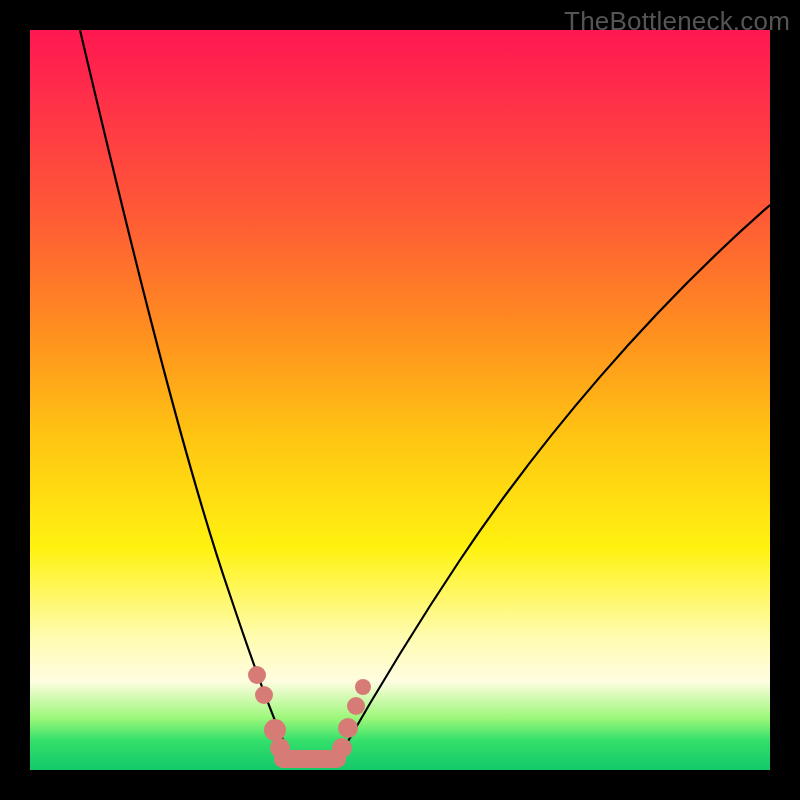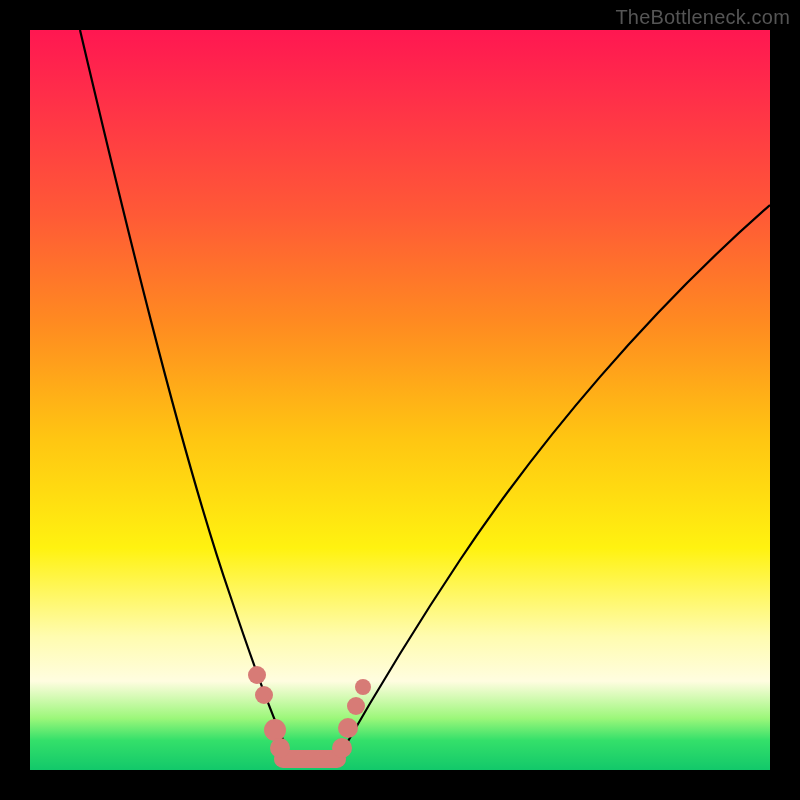--- a/index.html
+++ b/index.html
@@ -37,21 +37,21 @@
       #9cf77a 93%,
       #34e06a 96%,
       #12c86a 100%
     );
   }
   .watermark {
     position: absolute;
     top: 6px;
     right: 10px;
     color: #555;
-    font-size: 20px;
+    font-size: 26px;
     font-weight: 400;
     letter-spacing: 0.2px;
   }
   svg.curves {
     position: absolute;
     left: 0; top: 0;
     width: 740px;
     height: 740px;
   }
   .curve {

